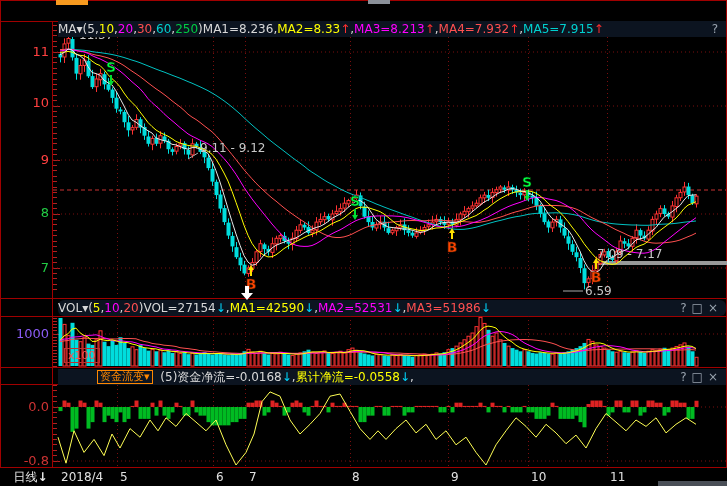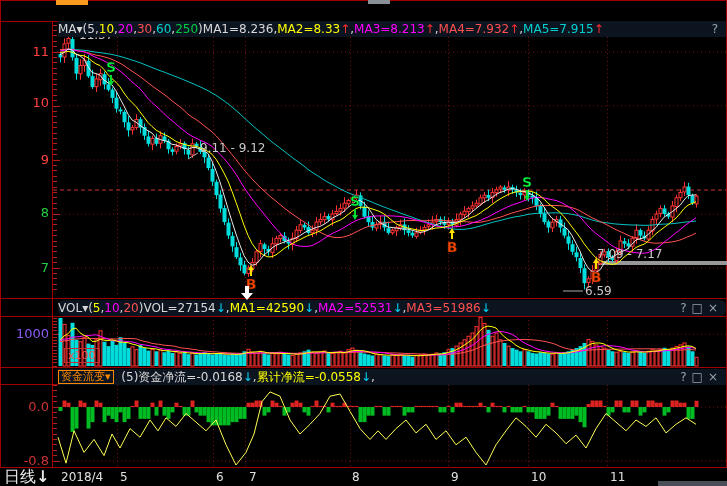--- a/index.html
+++ b/index.html
@@ -11,21 +11,21 @@
   .hdr span{display:inline-block;}
   .corner{position:absolute;right:6px;top:0;color:#98a2ad;letter-spacing:2px;}
   .corner span{cursor:default;margin-left:3px;}
   .flowbox{display:inline-block;border:1px solid #ff8800;color:#ff8800;
            padding:0 2px;margin-right:4px;height:12px;line-height:12px;font-size:11px;vertical-align:1px;}
   .ylab{position:absolute;left:0;width:49px;text-align:right;font-size:13px;z-index:2;line-height:12px;}
   .x100box{position:absolute;left:16px;top:348px;border:1px solid #c03030;color:#ff5050;
            font-size:11px;line-height:13px;padding:0 3px;z-index:2;margin-left:48px;}
   .bbar{position:absolute;left:0;top:468px;width:727px;height:18px;background:#000;z-index:3;}
   .period{position:absolute;left:0;top:0;width:57px;height:18px;color:#e8e8e8;
-          font-size:16px;line-height:18px;padding-left:4px;box-sizing:border-box;}
+          font-size:12px;line-height:18px;padding-left:4px;box-sizing:border-box;text-align:center;}
   .mon{position:absolute;top:0;color:#e0e0e0;font-size:12px;line-height:18px;}
   .graysliver{position:absolute;left:658px;top:481px;width:69px;height:5px;background:#4a4f57;z-index:4;}
   .toptab-o{position:absolute;left:56px;top:0;width:32px;height:5px;background:#f79a1f;z-index:4;}
   .toptab-g{position:absolute;left:368px;top:0;width:22px;height:4px;background:#8a9098;z-index:4;}
 </style>
 </head>
 <body>
 
 <div class="screen">
 
@@ -882,21 +882,21 @@
   <div class="hdr" style="top:21px;">
     <span><span style="color: rgb(216, 216, 216);">MA▾ </span><span style="color: rgb(216, 216, 216);">(</span><span style="color: rgb(216, 216, 216);">5</span><span style="color: rgb(216, 216, 216);">,</span><span style="color: rgb(255, 255, 0);">10</span><span style="color: rgb(216, 216, 216);">,</span><span style="color: rgb(255, 0, 255);">20</span><span style="color: rgb(216, 216, 216);">,</span><span style="color: rgb(255, 80, 80);">30</span><span style="color: rgb(216, 216, 216);">,</span><span style="color: rgb(0, 208, 208);">60</span><span style="color: rgb(216, 216, 216);">,</span><span style="color: rgb(0, 204, 68);">250</span><span style="color: rgb(216, 216, 216);">)  </span><span style="color: rgb(216, 216, 216);">MA1=8.236</span><span style="color: rgb(216, 216, 216);">,</span><span style="color: rgb(255, 255, 0);">MA2=8.33</span><span style="color: rgb(255, 48, 48);"> ↑ </span><span style="color: rgb(216, 216, 216);">,</span><span style="color: rgb(255, 0, 255);">MA3=8.213</span><span style="color: rgb(255, 48, 48);"> ↑ </span><span style="color: rgb(216, 216, 216);">,</span><span style="color: rgb(255, 80, 80);">MA4=7.932</span><span style="color: rgb(255, 48, 48);"> ↑ </span><span style="color: rgb(216, 216, 216);">,</span><span style="color: rgb(0, 208, 208);">MA5=7.915</span><span style="color: rgb(255, 48, 48);"> ↑</span></span>
     <span class="corner"><span>?</span></span>
   </div>
 
   <div class="hdr" style="top:300px;border-radius:6px;">
     <span><span style="color: rgb(216, 216, 216);">VOL▾ </span><span style="color: rgb(216, 216, 216);">(</span><span style="color: rgb(255, 255, 0);">5</span><span style="color: rgb(216, 216, 216);">,</span><span style="color: rgb(255, 0, 255);">10</span><span style="color: rgb(216, 216, 216);">,</span><span style="color: rgb(255, 80, 80);">20</span><span style="color: rgb(216, 216, 216);">)  </span><span style="color: rgb(216, 216, 216);">VOL=27154</span><span style="color: rgb(0, 216, 255);"> ↓ </span><span style="color: rgb(216, 216, 216);">,</span><span style="color: rgb(255, 255, 0);">MA1=42590</span><span style="color: rgb(0, 216, 255);"> ↓ </span><span style="color: rgb(216, 216, 216);">,</span><span style="color: rgb(255, 0, 255);">MA2=52531</span><span style="color: rgb(0, 216, 255);"> ↓ </span><span style="color: rgb(216, 216, 216);">,</span><span style="color: rgb(255, 80, 80);">MA3=51986</span><span style="color: rgb(0, 216, 255);"> ↓</span></span>
     <span class="corner"><span>?</span><span>□</span><span>×</span></span>
   </div>
 
-  <div class="hdr" style="top:369px;">
+  <div class="hdr" style="top:369px;padding-left:39px;">
     <span class="flowbox">资金流变▾</span>
     <span><span style="color: rgb(216, 216, 216);">(5)  </span><span style="color: rgb(216, 216, 216);">资金净流=-0.0168</span><span style="color: rgb(0, 216, 255);"> ↓ </span><span style="color: rgb(216, 216, 216);">,</span><span style="color: rgb(255, 255, 0);">累计净流=-0.0558</span><span style="color: rgb(0, 216, 255);"> ↓ </span><span style="color: rgb(216, 216, 216);">,</span></span>
     <span class="corner"><span>?</span><span>□</span><span>×</span></span>
   </div>
 
   <div id="ylabels">
       <div class="ylab" style="top: 46px; color: rgb(255, 64, 64);">11</div>
       <div class="ylab" style="top: 97px; color: rgb(255, 64, 64);">10</div>
       <div class="ylab" style="top: 154px; color: rgb(255, 64, 64);">9</div>
       <div class="ylab" style="top: 207px; color: rgb(34, 204, 68);">8</div>

